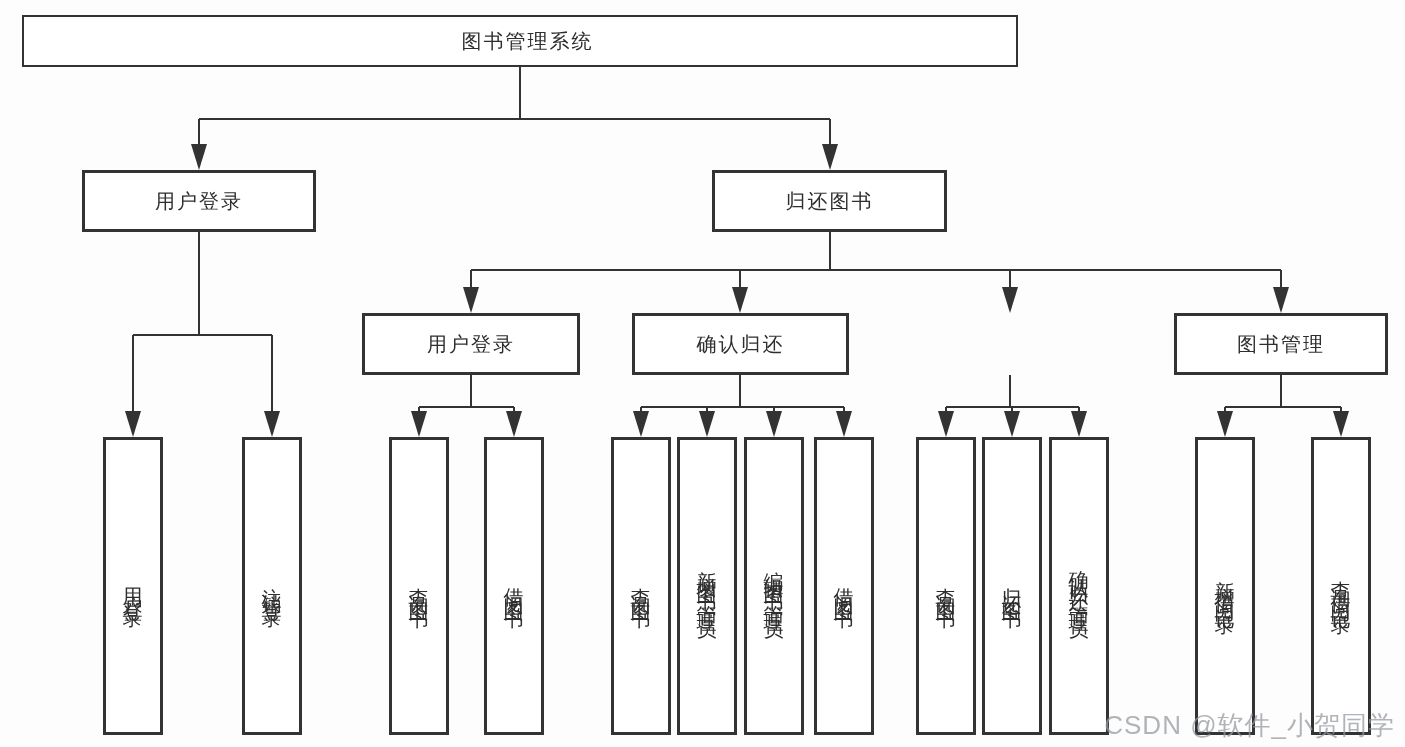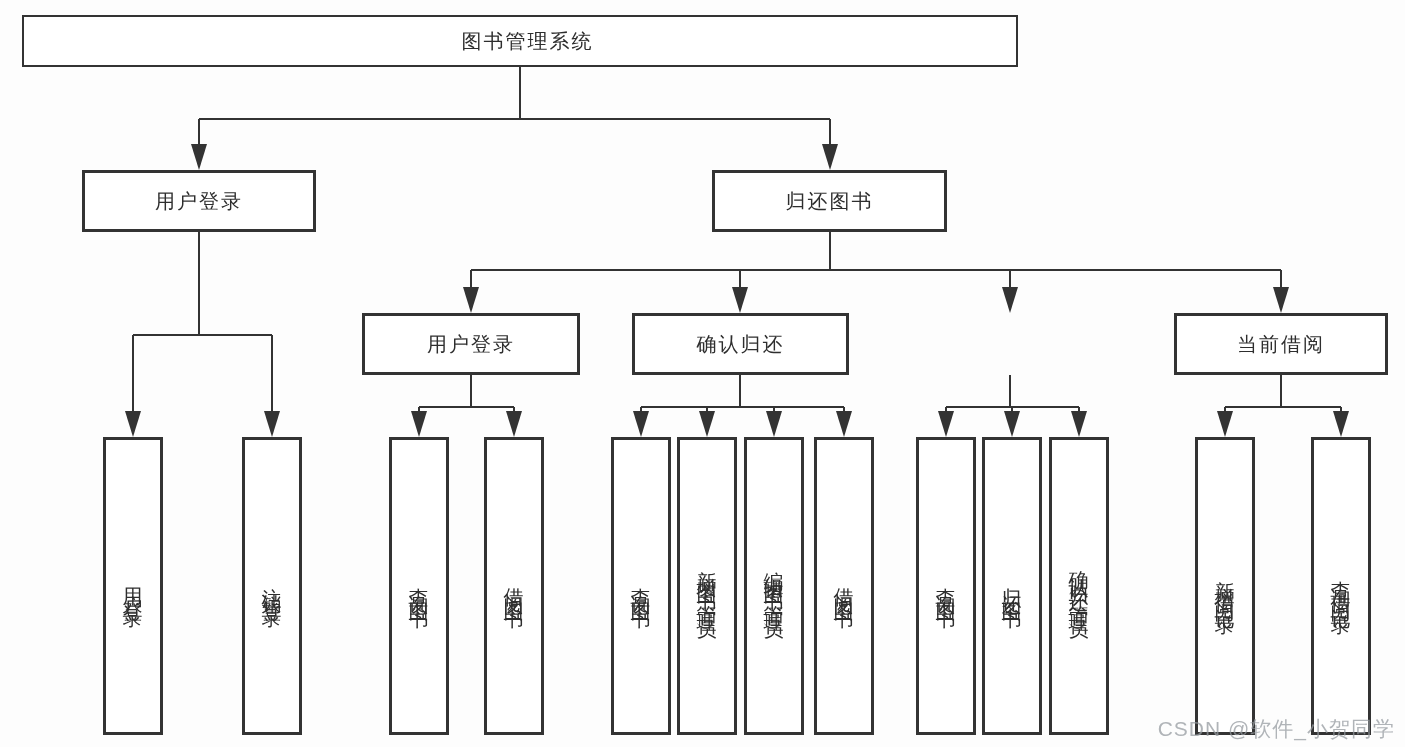--- a/index.html
+++ b/index.html
@@ -16,21 +16,21 @@
     color:#2e2e2e;
   }
   .box.root { border-width:2px;padding-left:15px; }
   .lbl { font-size:20px; letter-spacing:2px; white-space:nowrap; }
   .box.v .lbl {
     writing-mode:vertical-rl; text-orientation:mixed;
     letter-spacing:7px; line-height:1; white-space:normal;
   }
   .watermark {
     position:absolute; right:10px; bottom:4px;
-    font-size:21px; color:rgba(150,155,160,0.75);
+    font-size:26px; color:rgba(150,155,160,0.75);
     letter-spacing:1px; z-index:5;
   }
 </style>
 </head>
 <body>
 
 <div class="canvas">
 
   <svg class="wires" viewBox="0 0 1405 747" fill="none">
     <g stroke="#333333" stroke-width="2">
@@ -76,21 +76,21 @@
     <span class="lbl">归还图书</span>
   </div>
 
   <div class="box" style="left:362px;top:313px;width:218px;height:62px">
     <span class="lbl">用户登录</span>
   </div>
   <div class="box" style="left:632px;top:313px;width:217px;height:62px">
     <span class="lbl">确认归还</span>
   </div>
   <div class="box" style="left:1174px;top:313px;width:214px;height:62px">
-    <span class="lbl">当前借阅</span>
+    <span class="lbl">图书管理</span>
   </div>
 
   <div class="box v" style="left:103px;top:437px;width:60px;height:298px">
     <span class="lbl">用户登录</span>
   </div>
   <div class="box v" style="left:242px;top:437px;width:60px;height:298px">
     <span class="lbl">注销登录</span>
   </div>
 
   <div class="box v" style="left:389px;top:437px;width:60px;height:298px">

